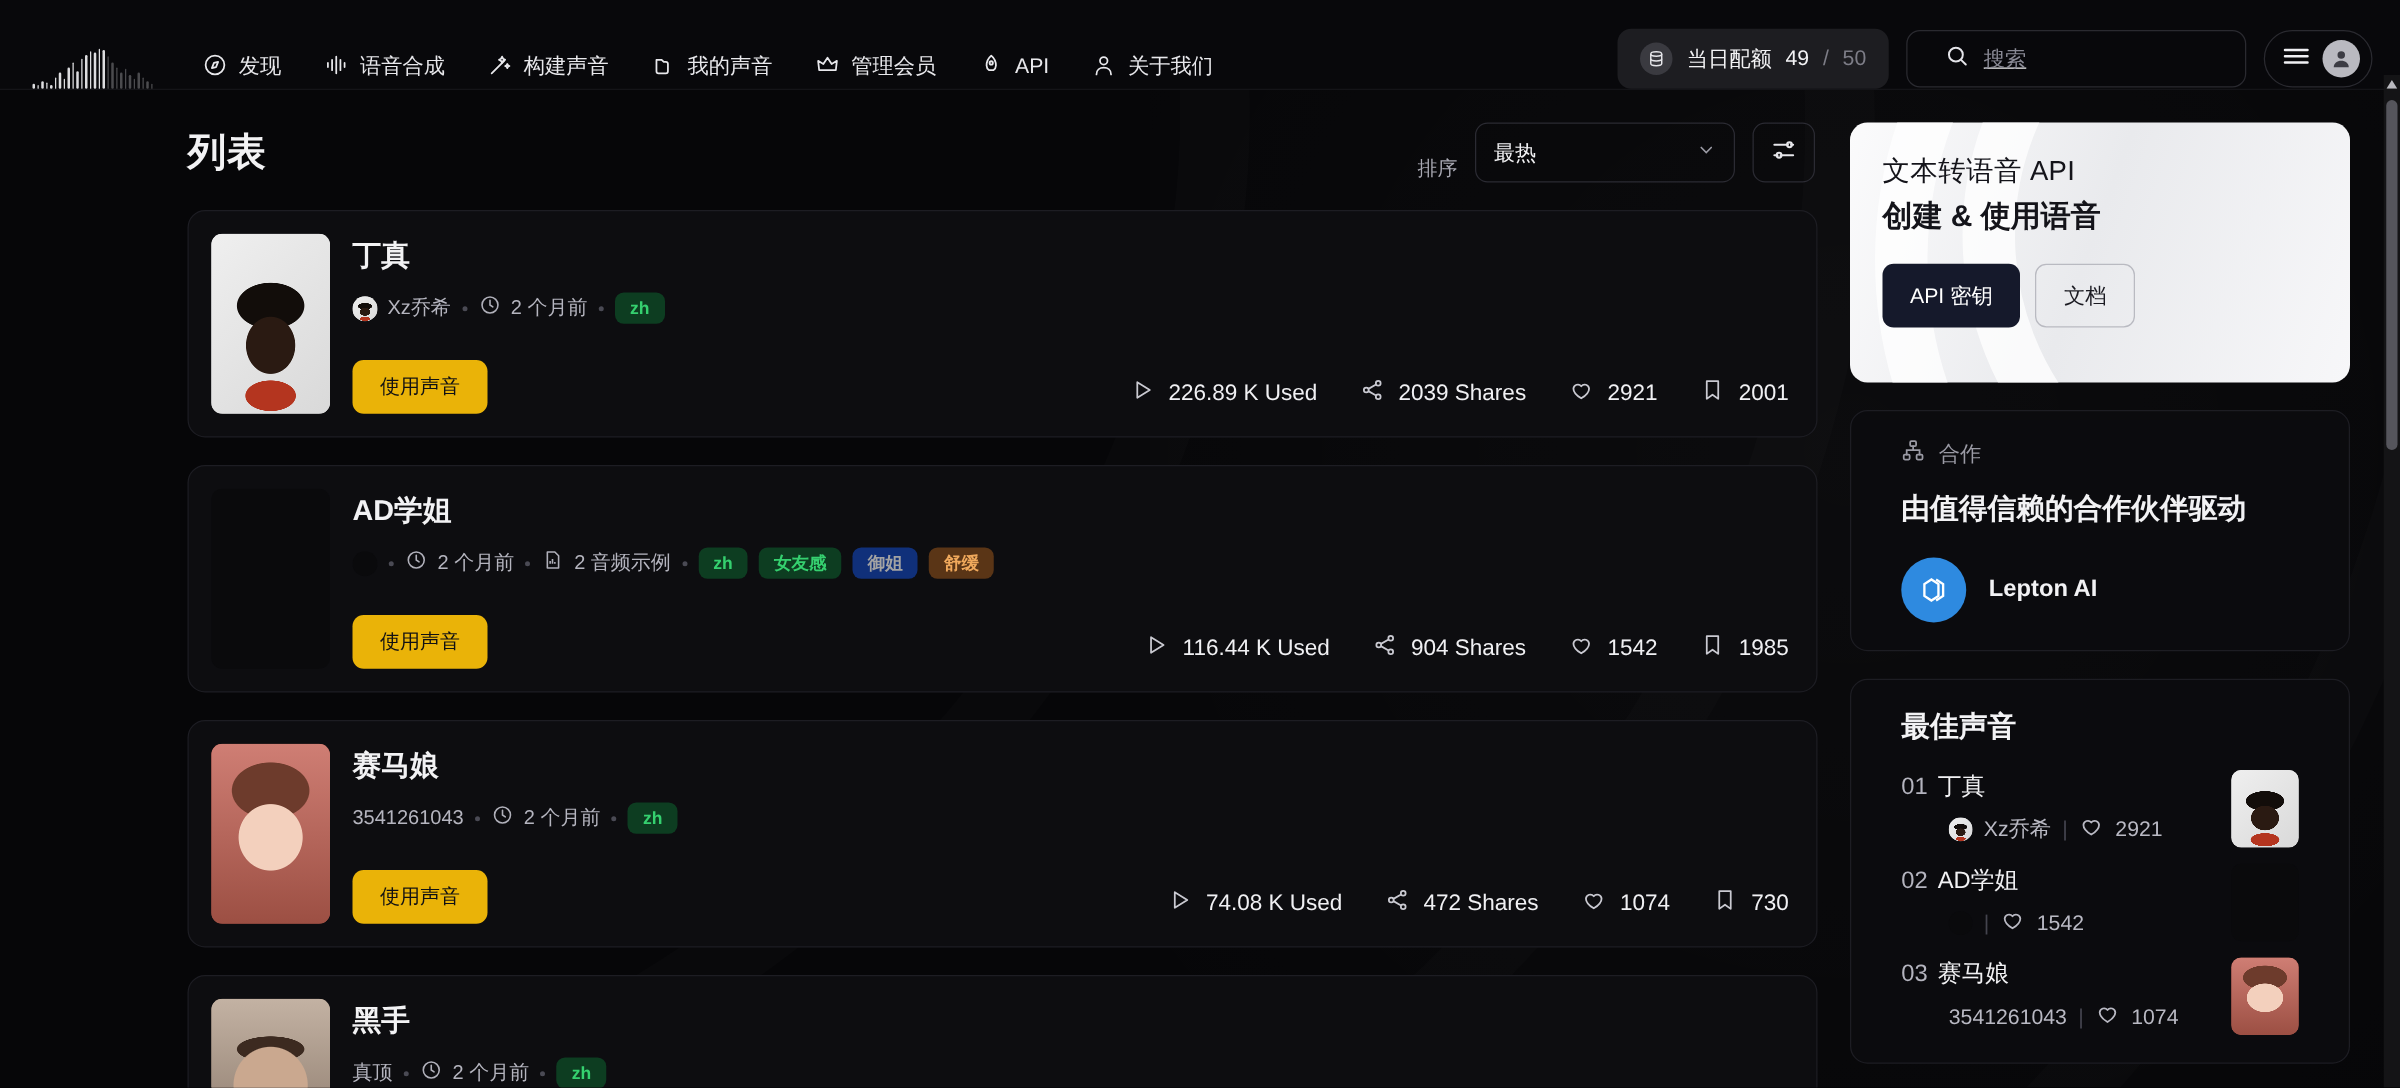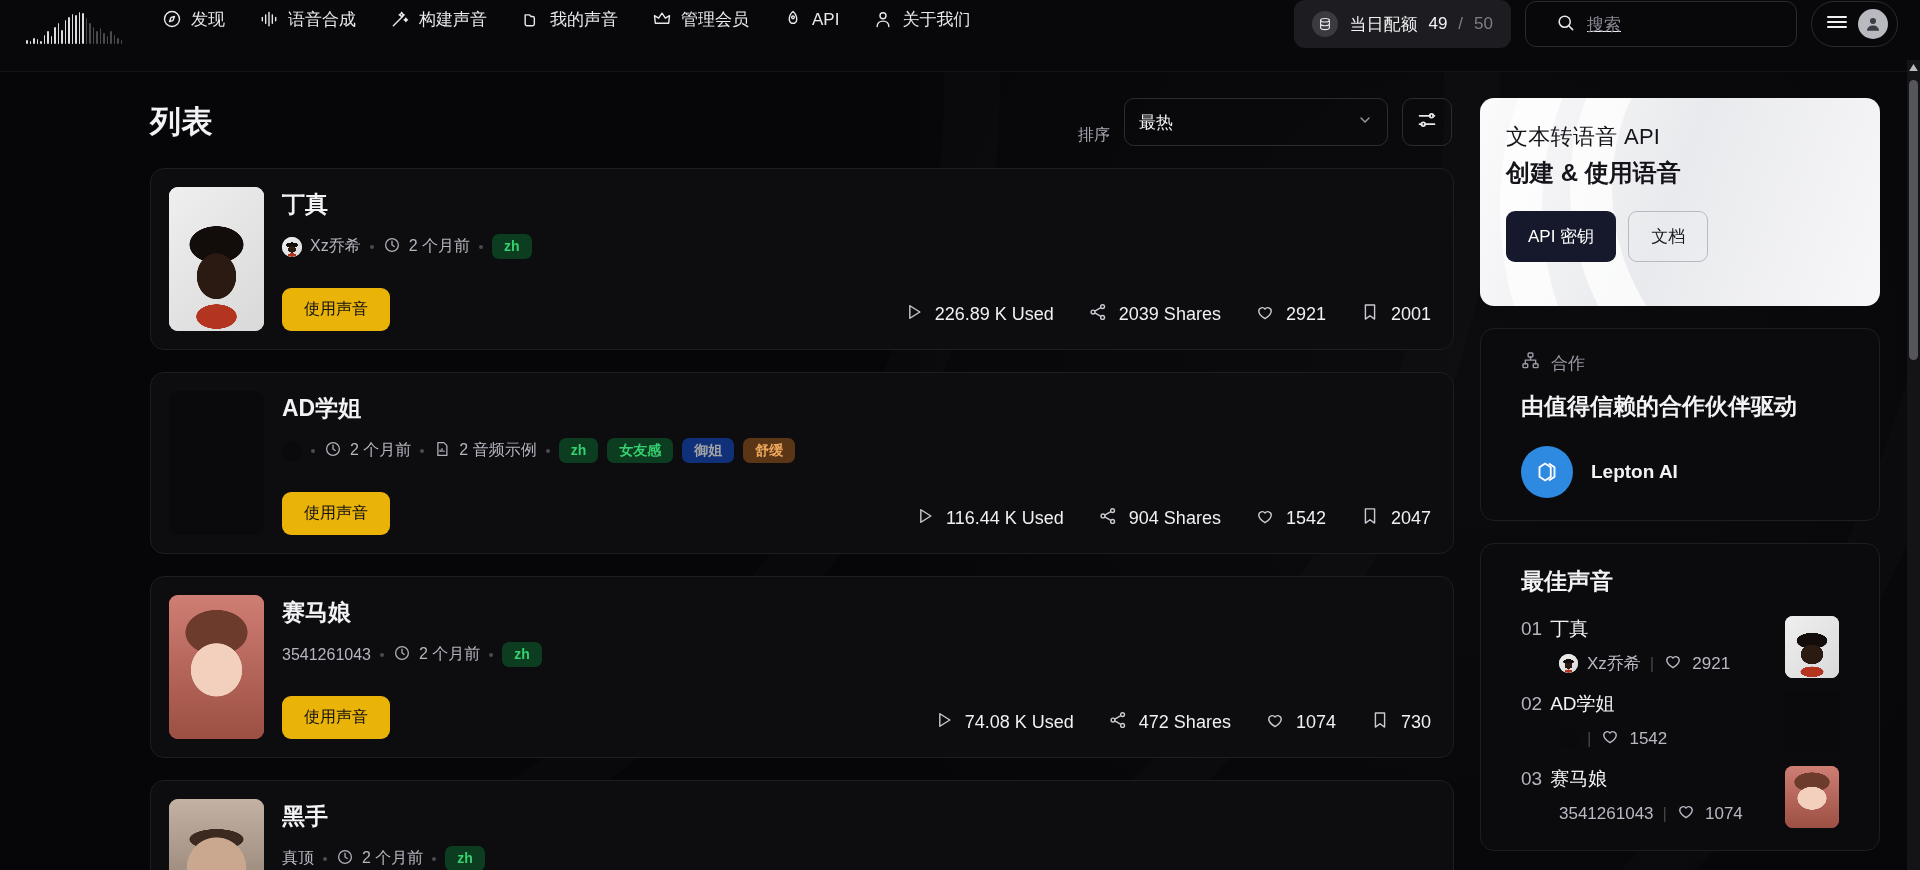--- a/index.html
+++ b/index.html
@@ -27,21 +27,21 @@
   .b5 { width: 4500px; height: 3500px; top: -1620px; }
   .bg-right {
     position:absolute; right:-400px; top:-200px; width:1400px; height:1400px;
     background: radial-gradient(circle at 40% 40%, rgba(255,255,255,0.022), rgba(255,255,255,0) 62%);
   }
 
   
   .topbar {
     position: relative; z-index: 6;
     height: 72px; width: 100%;
-    display: flex; align-items: flex-start;
+    display: flex; align-items: flex-end;
     padding: 0 22px 0 12px;
     background: #08080b;
     border-bottom: 1px solid #141418;
   }
   .logo { width: 110px; height: 44px; display:flex; align-items:flex-end; gap:2px; padding-left: 14px; }
   .logo i { display:block; width:3px; background:#e9e9ec; border-radius:1px; }
 
   .nav { display: flex; align-items: center; gap: 6px; margin-left: 26px; }
   .nav-item {
     display: flex; align-items: center; gap: 9px;
@@ -83,21 +83,21 @@
   .body-wrap { position: relative; z-index: 3; display: flex; gap: 26px;
                padding: 26px 40px 0 150px; height: 798px; }
   .col-main { flex: 1 1 auto; min-width: 0; }
   .col-side { width: 400px; flex: 0 0 400px; }
 
   .list-head { display:flex; align-items:center; margin-bottom: 22px; padding-right: 2px; }
   .list-title { font-size: 31px; font-weight: 700; letter-spacing:.5px; }
   .list-tools { margin-left:auto; display:flex; align-items:flex-end; gap:14px; }
   .sort-label { font-size: 16px; color:#a9a9b3; }
   .select {
-    width: 264px; height: 48px; border:1px solid #2b2b33; border-radius:10px;
+    width: 208px; height: 48px; border:1px solid #2b2b33; border-radius:10px;
     display:flex; align-items:center; padding: 0 14px; font-size:17px; cursor:pointer;
   }
   .select .chev { margin-left:auto; color:#9a9aa4; }
   .filter-btn {
     width: 50px; height: 48px; border:1px solid #2b2b33; border-radius:10px;
     display:flex;align-items:center;justify-content:center; cursor:pointer;
   }
 
   
   .vcard {
@@ -485,21 +485,21 @@
               <span class="st">
                 <span><svg width="20" height="20" viewBox="0 0 24 24" fill="none" stroke="currentColor" stroke-width="1.7" stroke-linejoin="round">
                     <path d="M12 20s-7.5-4.6-7.5-9.3A4.2 4.2 0 0112 8.4 4.2 4.2 0 0119.5 10.7C19.5 15.4 12 20 12 20z"></path>
                   </svg></span>
                 <span>1542</span>
               </span>
               <span class="st">
                 <span><svg width="20" height="20" viewBox="0 0 24 24" fill="none" stroke="currentColor" stroke-width="1.7" stroke-linejoin="round">
                     <path d="M6.5 3.5h11v17l-5.5-4-5.5 4z"></path>
                   </svg></span>
-                <span>2047</span>
+                <span>1985</span>
               </span>
             </div>
           </div>
           <div class="vcard">
             <div class="thumb">
               <span class="art" style="background:#b8574a;background-image:radial-gradient(ellipse 38% 26% at 50% 52%,#f3d0bd 0 70%,rgba(0,0,0,0) 72%),radial-gradient(ellipse 46% 22% at 50% 26%,#6d3b2c 0 70%,rgba(0,0,0,0) 72%),linear-gradient(180deg,#cf7e74,#9c4f43);"></span>
             </div>
             <div class="vmain">
               <div class="vname">赛马娘</div>
               <div class="vmeta">

